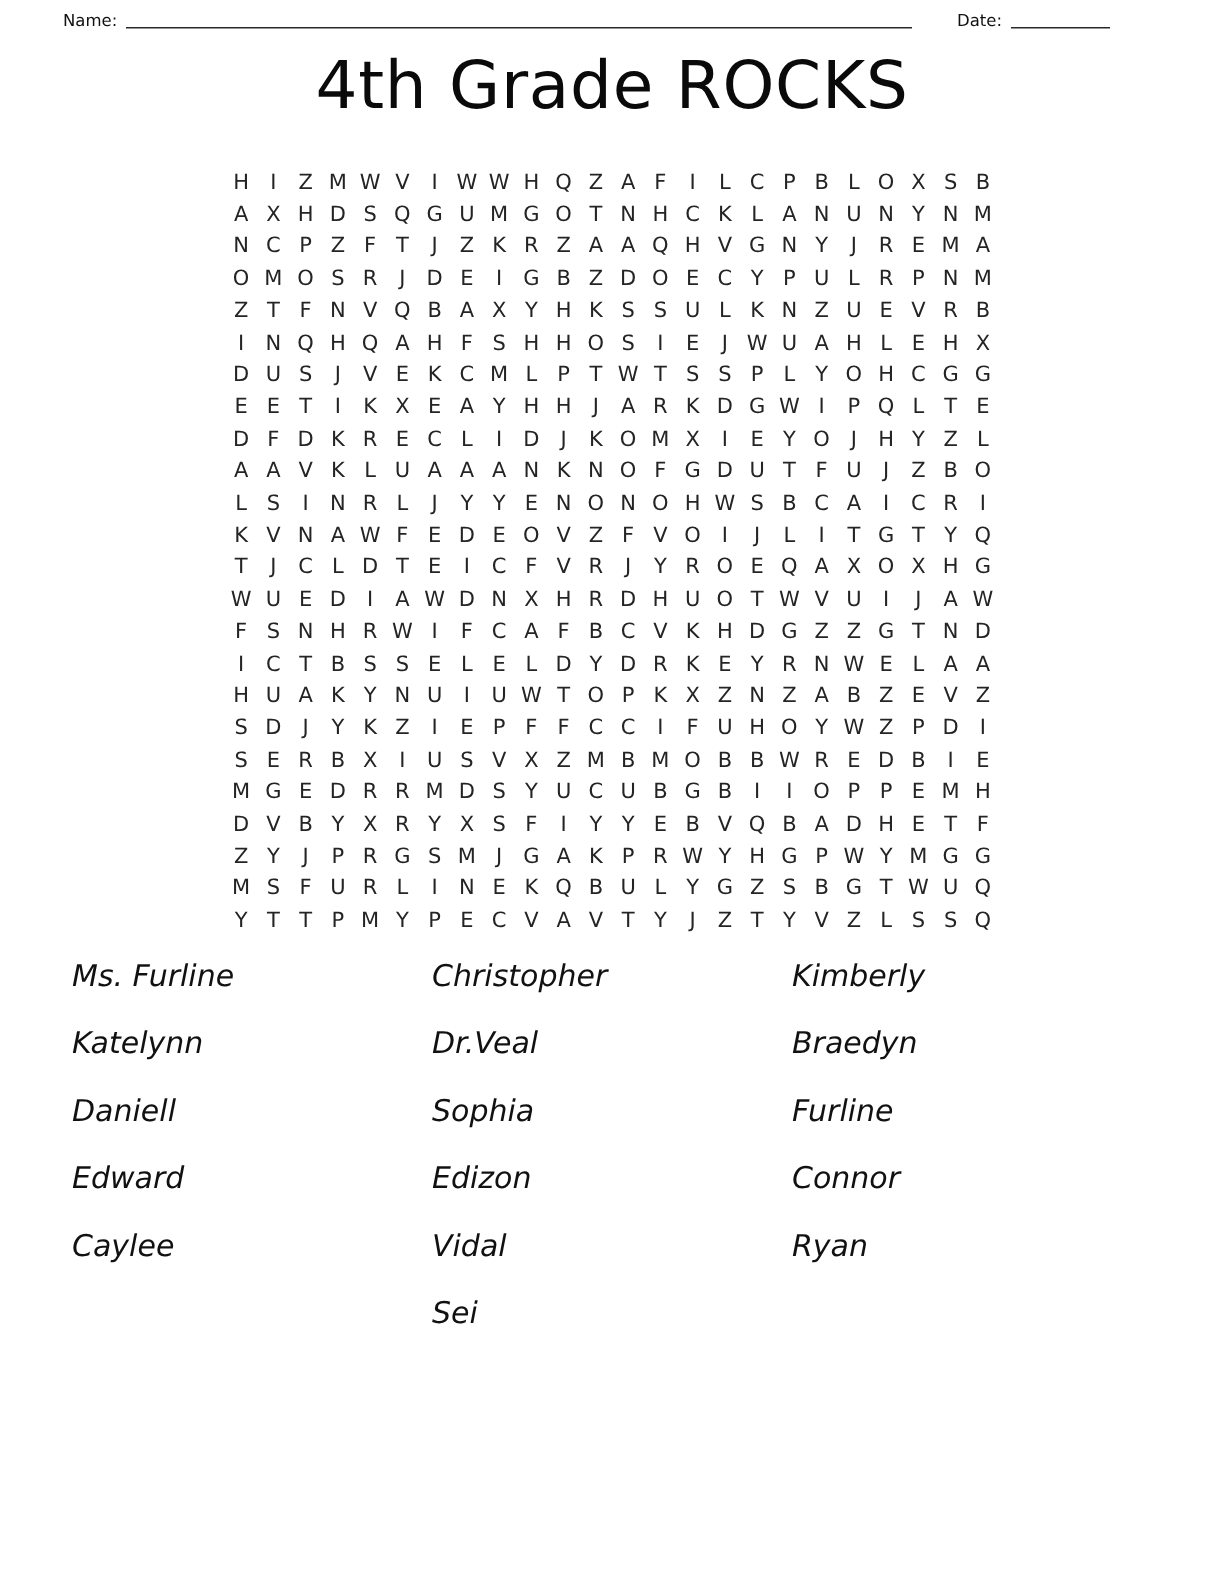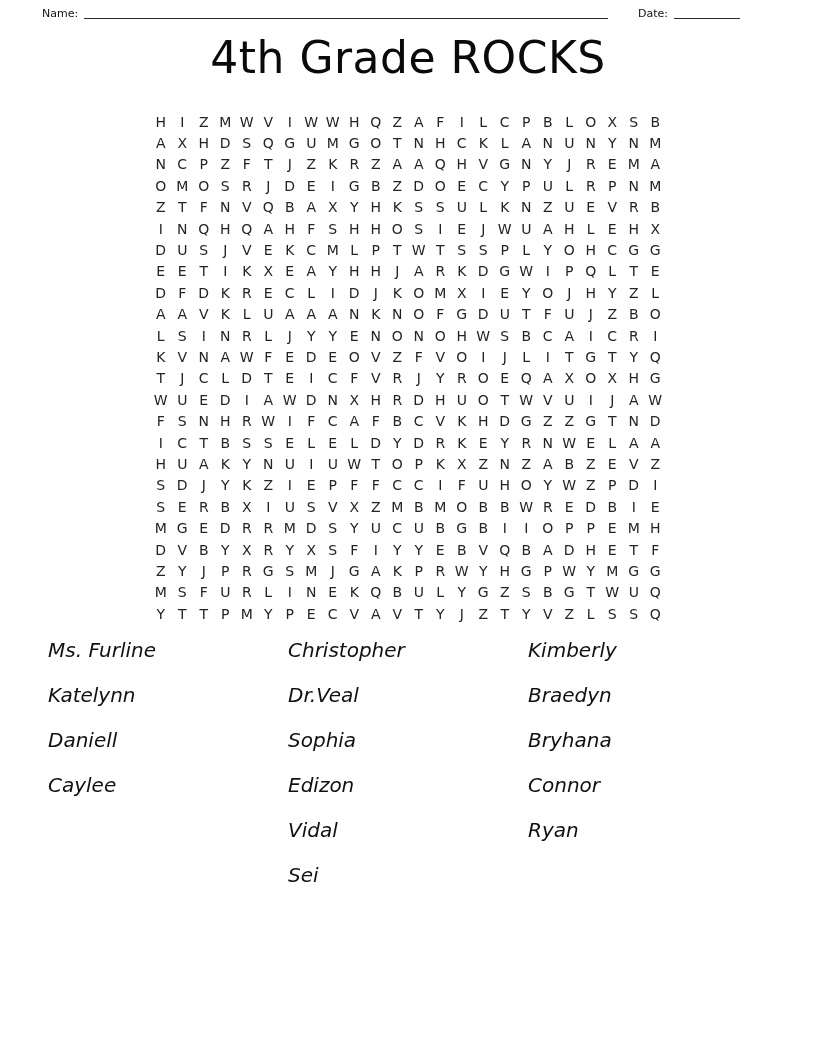--- a/index.html
+++ b/index.html
@@ -676,30 +676,31 @@
     <div class="cell">S</div>
     <div class="cell">S</div>
     <div class="cell">Q</div>
   </div>
 
 <div class="word-list">
     <div class="word-col">
       <div class="word">Ms. Furline</div>
       <div class="word">Katelynn</div>
       <div class="word">Daniell</div>
+      <div class="word">Edward</div>
       <div class="word">Caylee</div>
     </div>
     <div class="word-col">
       <div class="word">Christopher</div>
       <div class="word">Dr.Veal</div>
       <div class="word">Sophia</div>
       <div class="word">Edizon</div>
       <div class="word">Vidal</div>
       <div class="word">Sei</div>
     </div>
     <div class="word-col">
       <div class="word">Kimberly</div>
       <div class="word">Braedyn</div>
-      <div class="word">Bryhana</div>
+      <div class="word">Furline</div>
       <div class="word">Connor</div>
       <div class="word">Ryan</div>
     </div>
   </div>
 
 </body></html>

